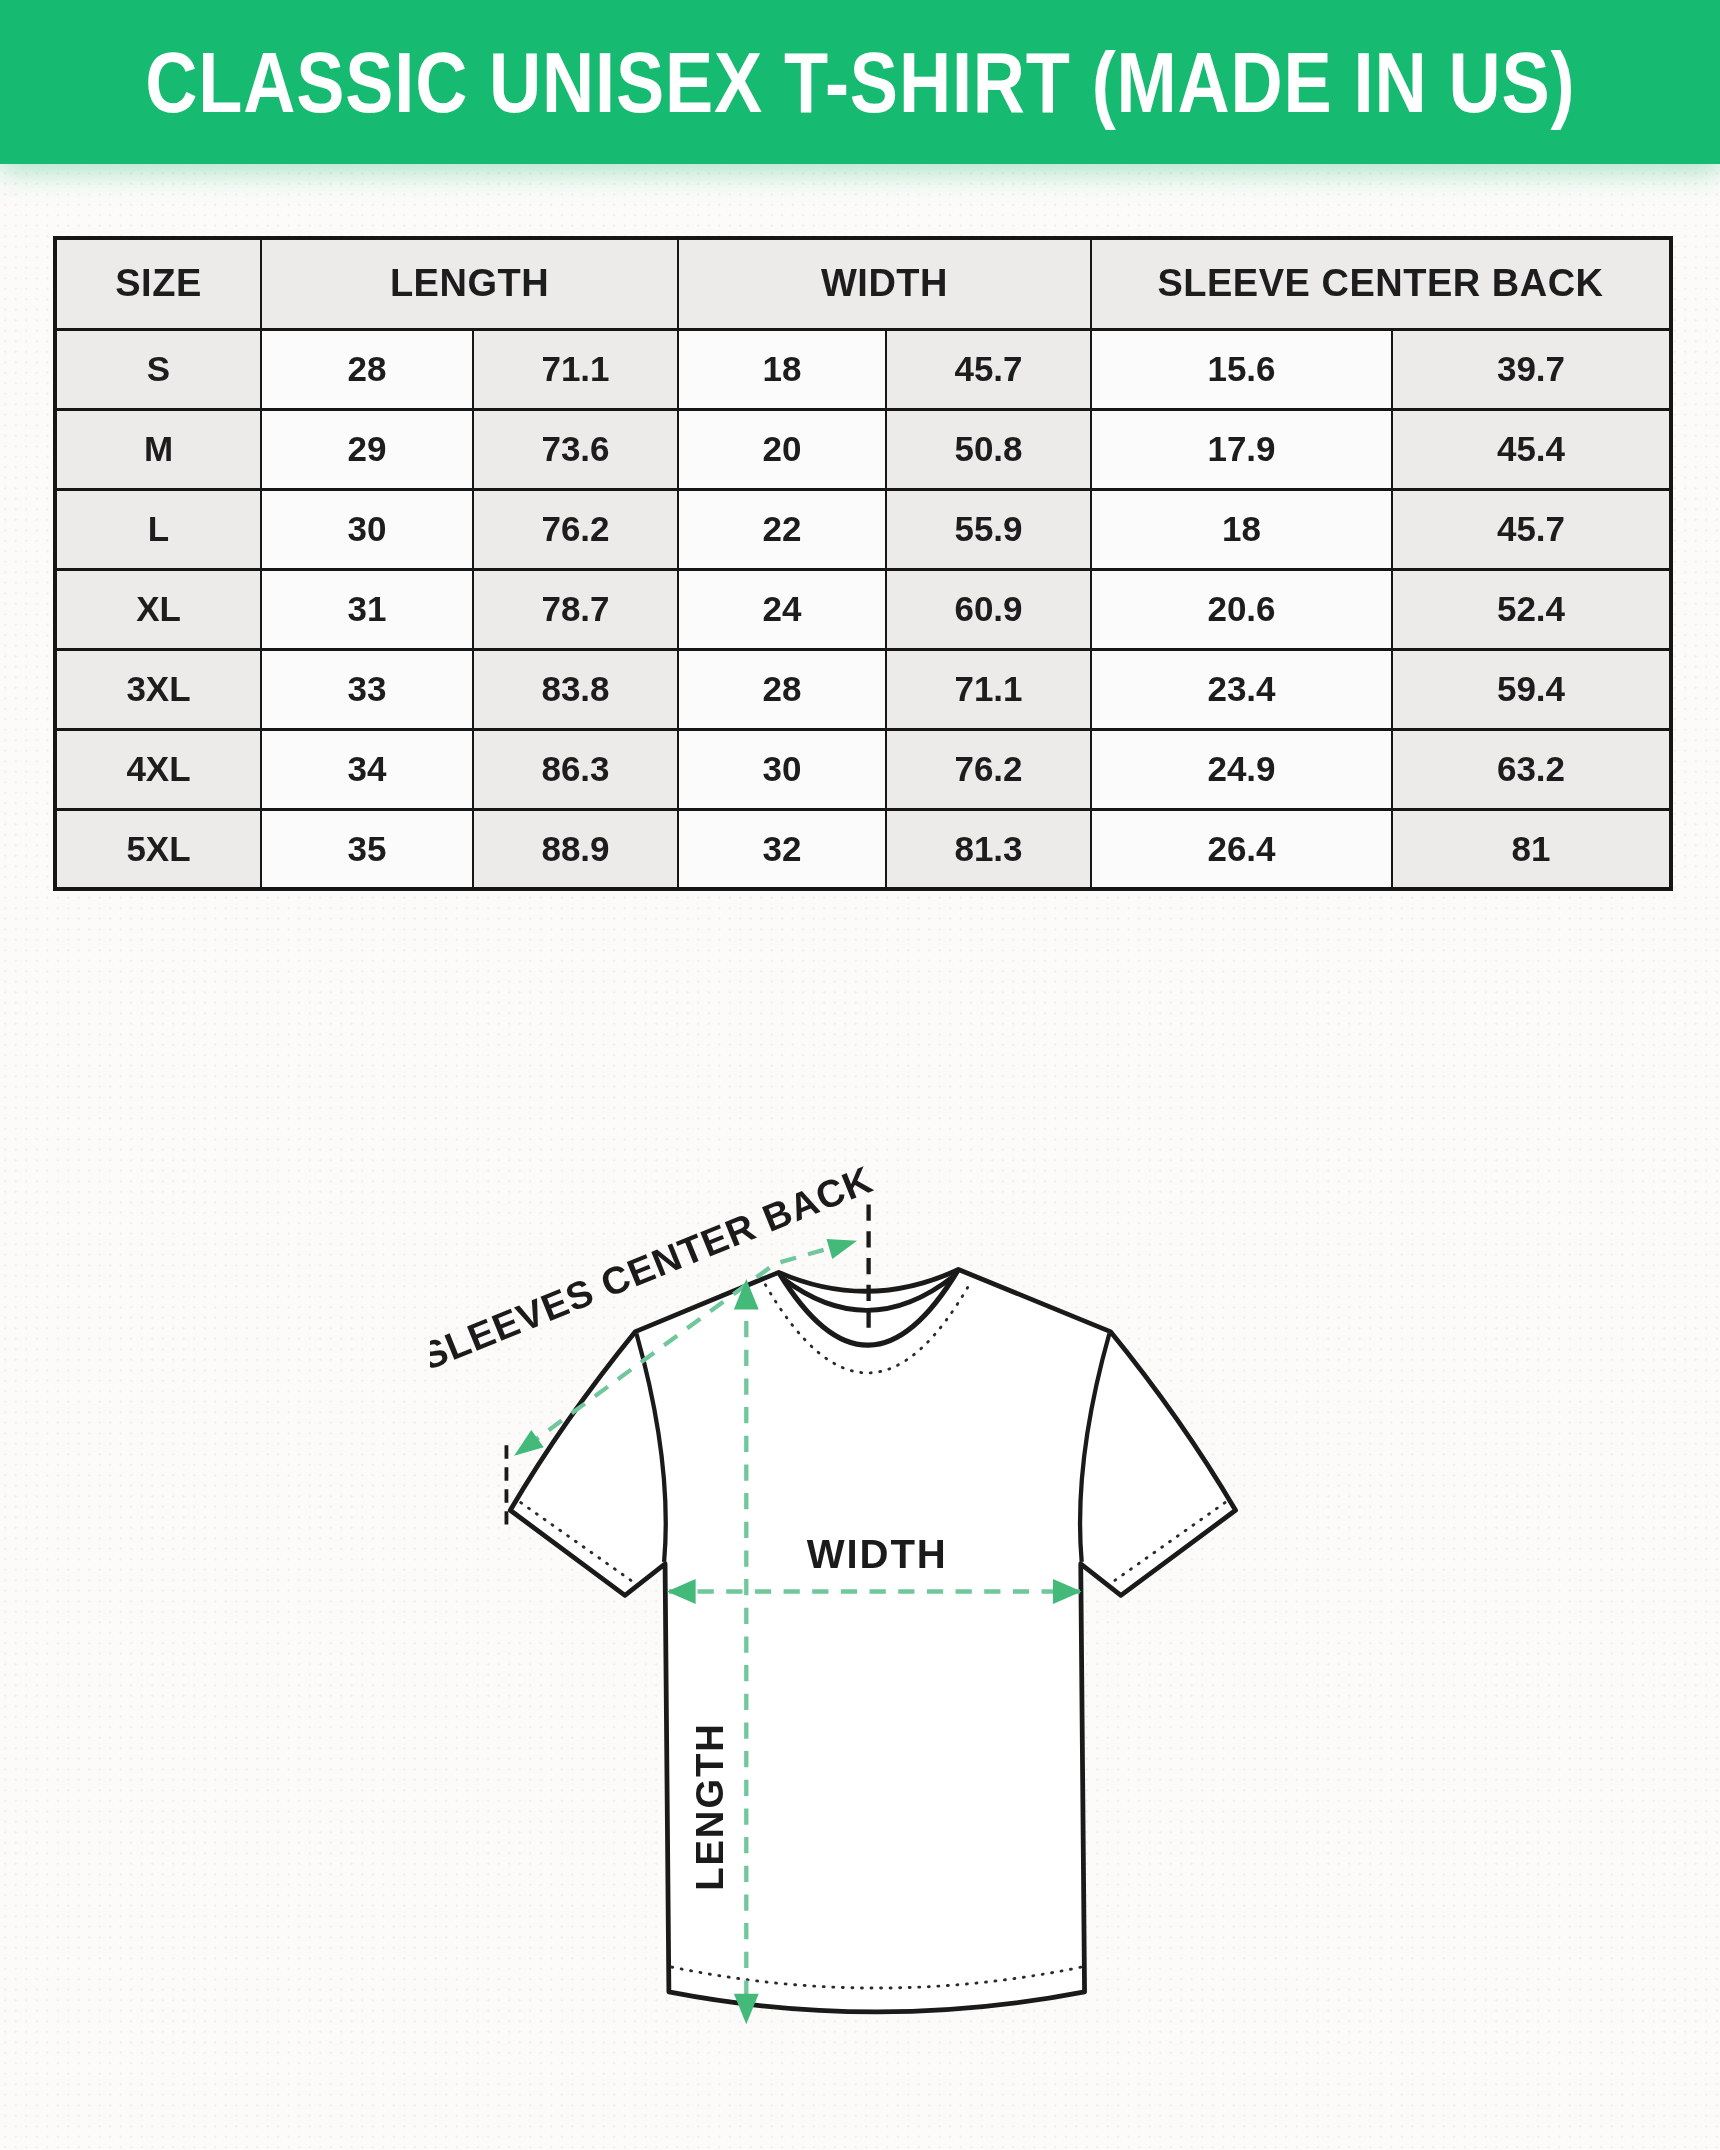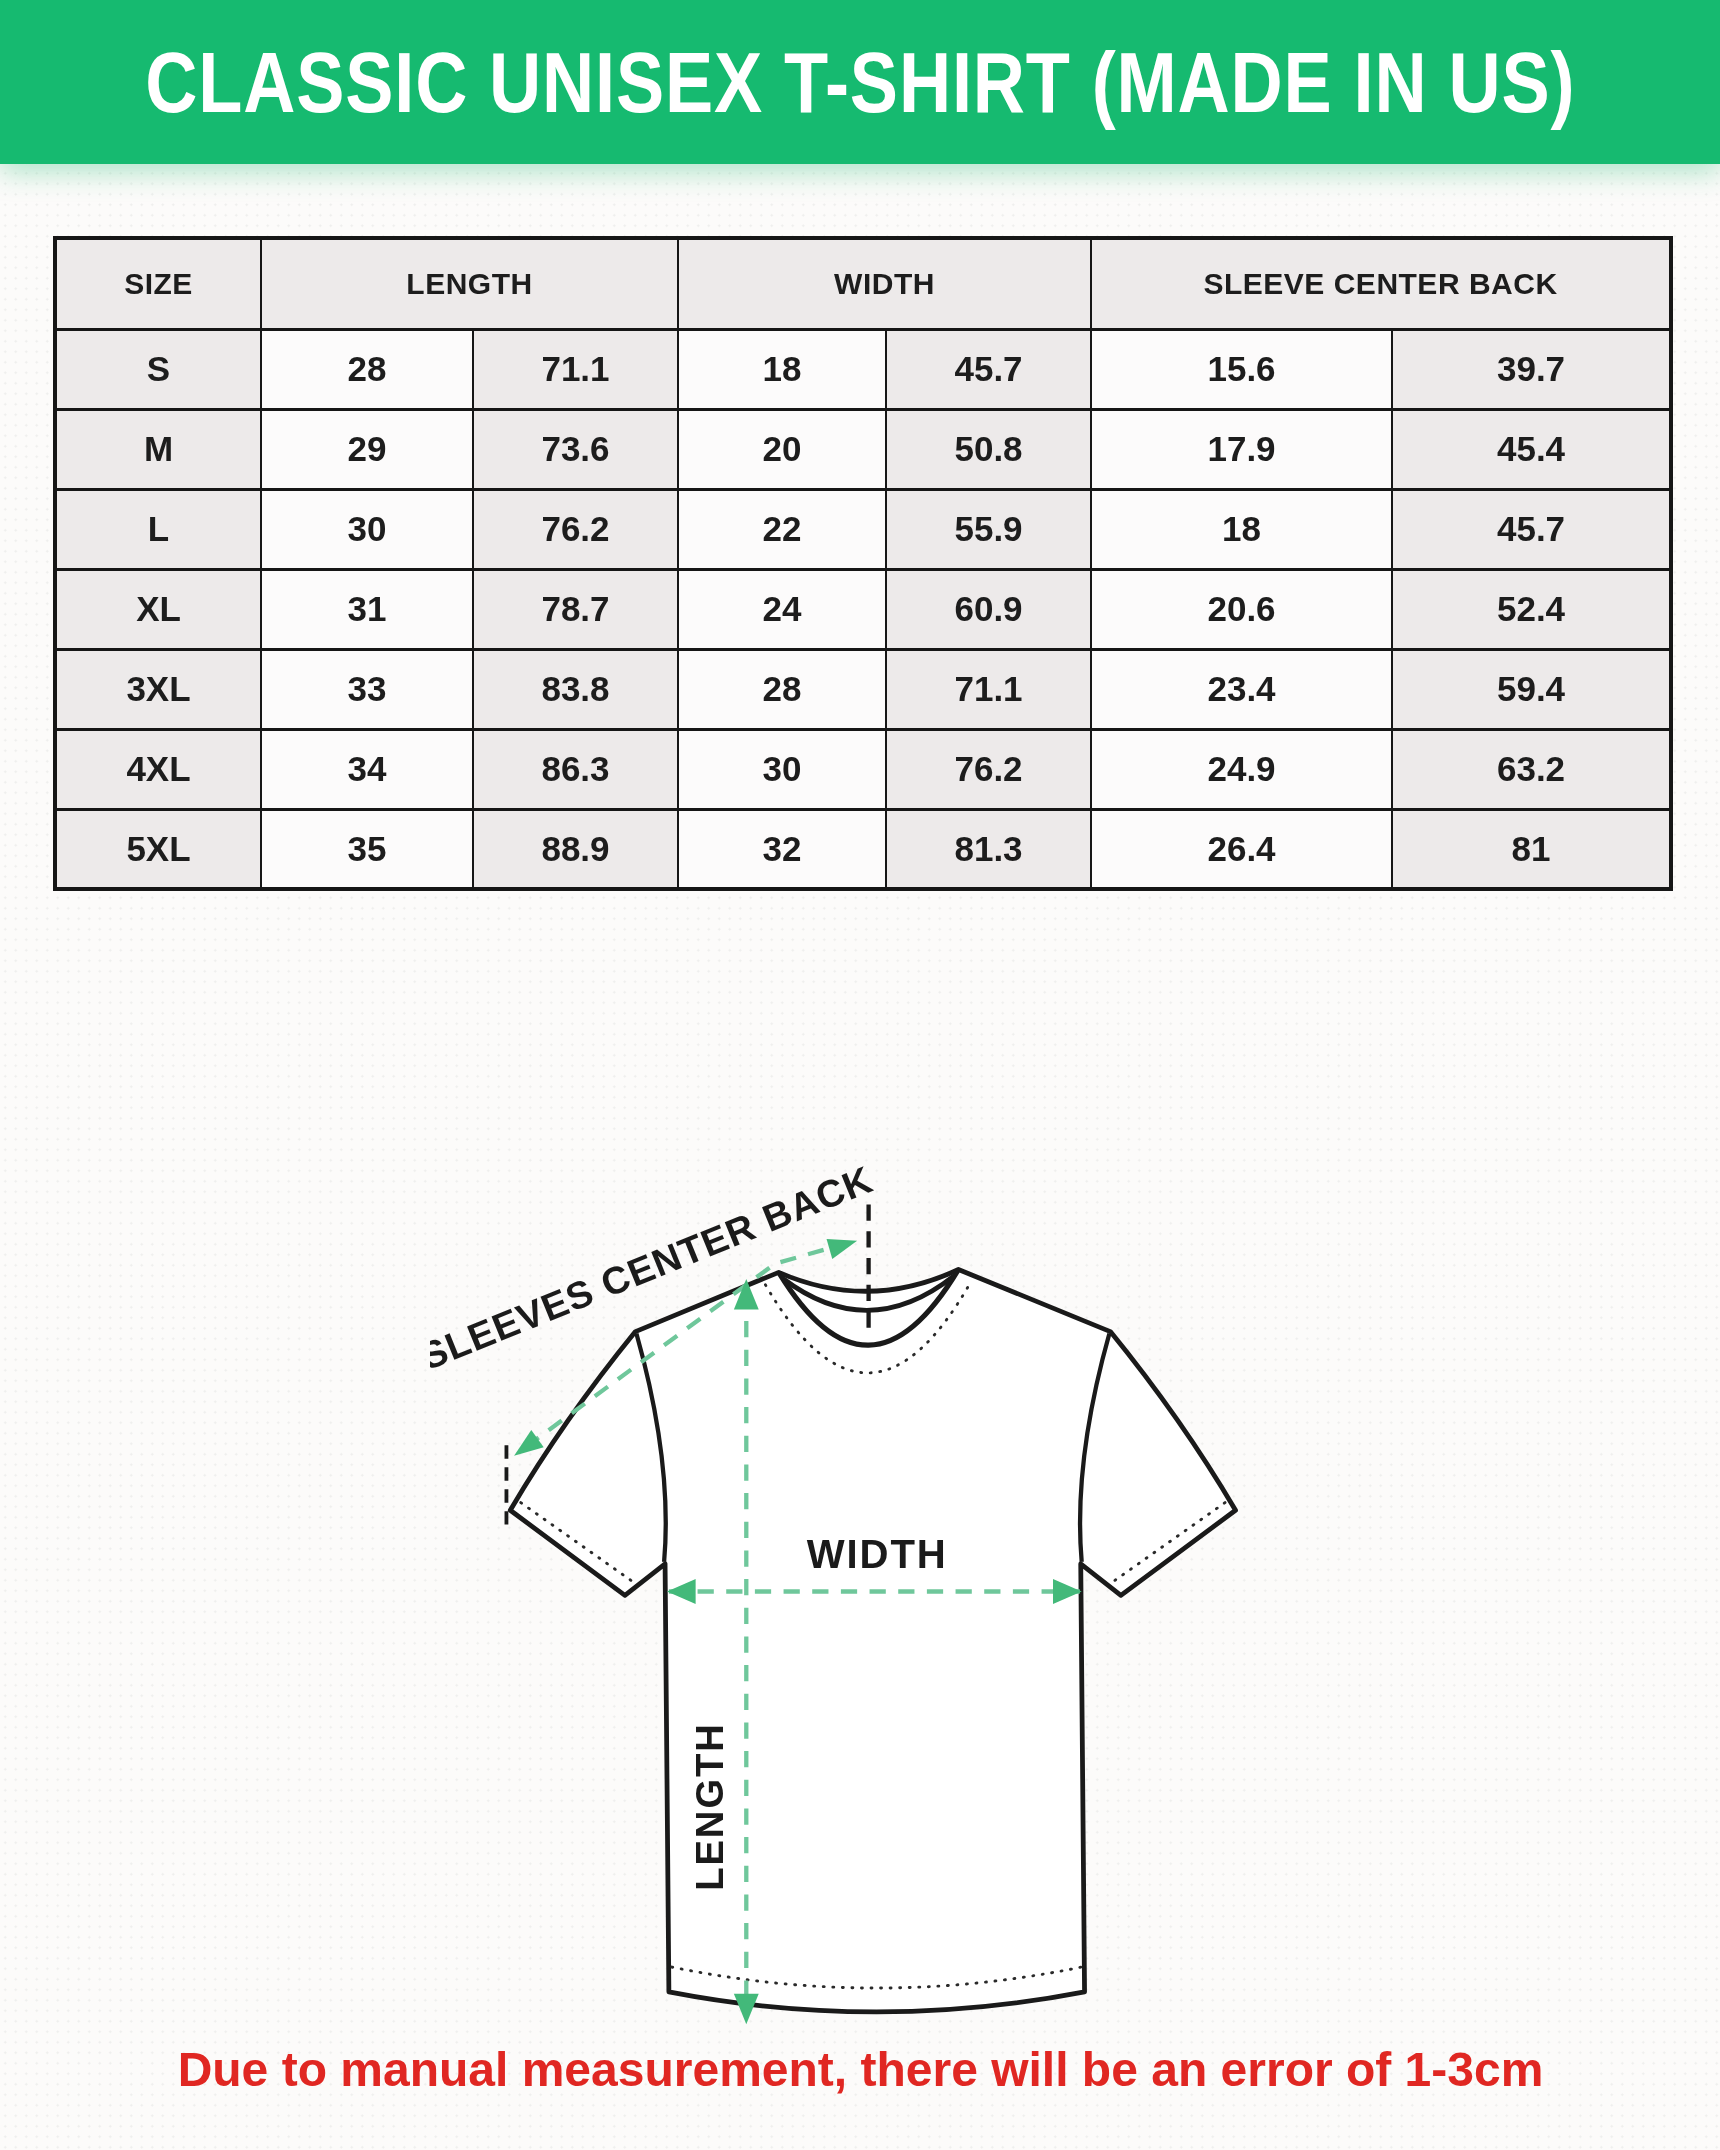--- a/index.html
+++ b/index.html
@@ -30,21 +30,21 @@
   table.size-table {
     position:absolute; top:236px; left:53px; width:1615px;
     border-collapse:collapse; table-layout:fixed;
     background:#fdfdfd; border:4.8px solid #161616;
   }
   .size-table th, .size-table td {
     border:2.9px solid #161616; border-top-width:3.8px; border-bottom-width:3.8px;
     text-align:center; vertical-align:middle;
     color:#1d1d1d;
   }
-  .size-table thead th { height:91px; font-size:30px; font-weight:bold; letter-spacing:0.5px; }
+  .size-table thead th { height:91px; font-size:38px; font-weight:bold; letter-spacing:0.5px; }
   .size-table tbody td { height:80px; font-size:35px; font-weight:bold; }
   .cg { background:#edeaea; }   
   .cw { background:#fcfbfb; }   
   
   .diagram { position:absolute; left:430px; top:1147px; width:860px; height:889px; }
   .diagram svg { width:100%; height:100%; display:block; }
   .dg-label { font-family:"Liberation Sans","DejaVu Sans",sans-serif; font-weight:bold; fill:#1b1b1b; }
   
   .note {
     position:absolute; top:2042px; left:0; width:1721px; text-align:center;
@@ -179,16 +179,15 @@
         <polygon points="248,465 278,452 278,478"></polygon>
         <polygon points="682,465 652,452 652,478"></polygon>
       </g>
 
       <text class="dg-label" x="228" y="140" font-size="40" letter-spacing="1" text-anchor="middle" transform="rotate(-22 228 130)">SLEEVES CENTER BACK</text>
       <text class="dg-label" x="468" y="440" font-size="42" letter-spacing="2" text-anchor="middle">WIDTH</text>
       <text class="dg-label" x="295" y="702" font-size="40" letter-spacing="2" text-anchor="middle" transform="rotate(-90 295 690)">LENGTH</text>
     </svg>
   </div>
 
-  <div class="note">Due to manual measurement, there will be an error of 1-3cm</div>
 
 </div>
 
 
 </body></html>

